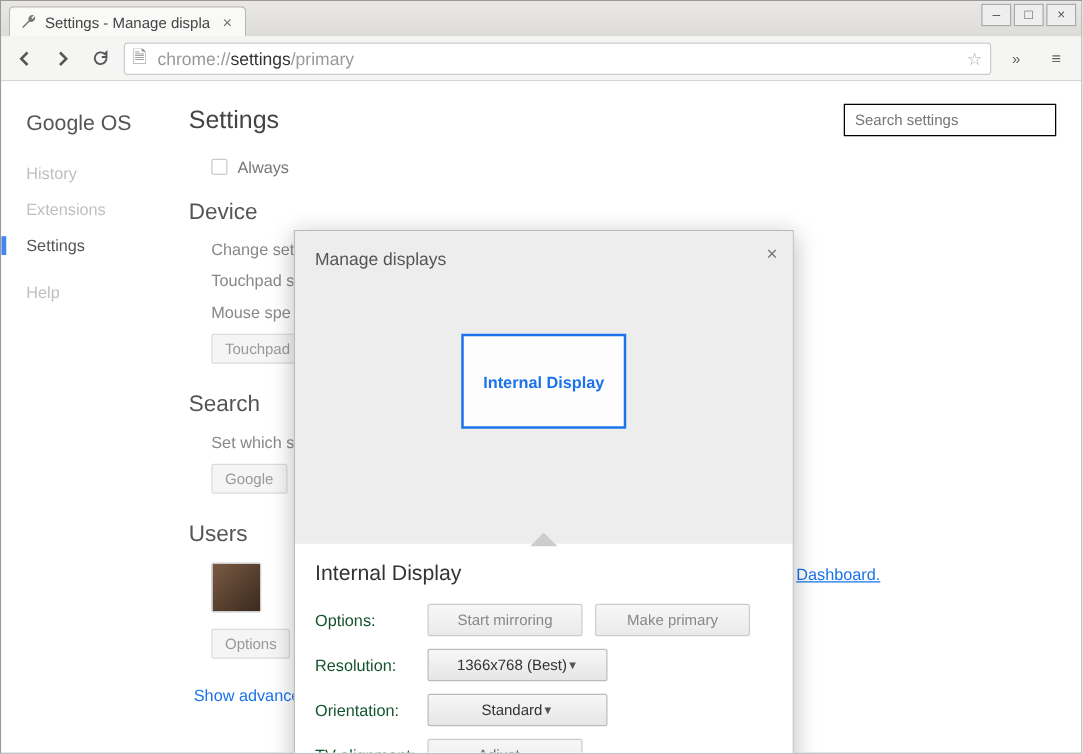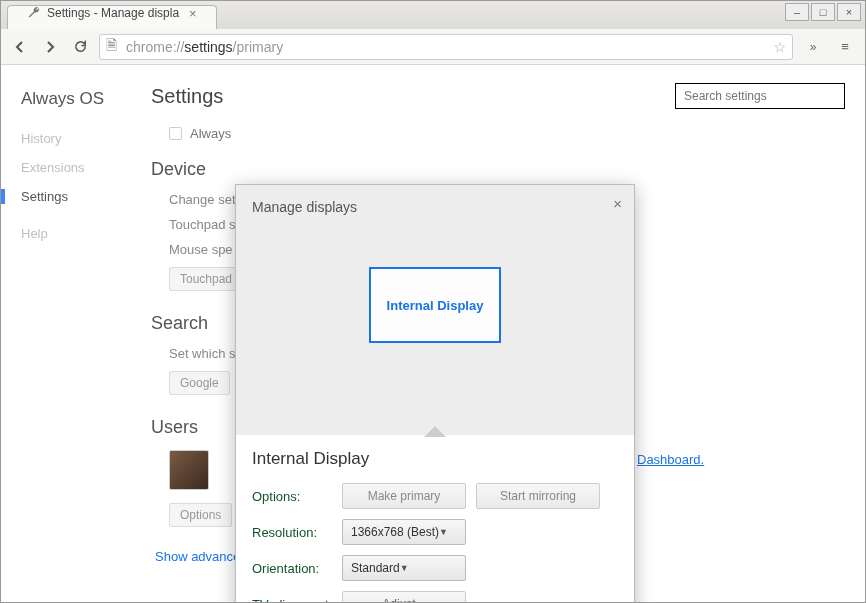--- a/index.html
+++ b/index.html
@@ -1,21 +1,21 @@
 <!DOCTYPE html>
 <html><head>
 <meta charset="utf-8">
 <style>
 * { box-sizing: border-box; margin: 0; padding: 0; }
 body { font-family: "Segoe UI", Arial, sans-serif; font-size: 13px; color: #333; background: #f5f5f5; width: 866px; height: 603px; overflow: hidden; position: relative; }
 
 
 .window { width: 100%; height: 100%; background: #fff; border: 1px solid #999; display: flex; flex-direction: column; }
 .titlebar { height: 28px; background: linear-gradient(#e9e8e6, #dedcd9); display: flex; align-items: flex-end; position: relative; }
-.tab { margin-left: 6px; height: 24px; background: #f9f9f8; border: 1px solid #b8b6b3; border-bottom: none; border-radius: 4px 4px 0 0; display: flex; padding: 0 19px; font-size: 12px; color: #444; min-width: 190px; position: relative; margin-top: 23px; }
+.tab { margin-left: 6px; height: 24px; background: #f9f9f8; border: 1px solid #b8b6b3; border-bottom: none; border-radius: 4px 4px 0 0; display: flex; align-items: center; padding: 0 8px; font-size: 12px; color: #444; min-width: 190px; position: relative; margin-top: 23px; }
 .tab-icon { width: 14px; height: 14px; margin-right: 6px; display: flex; align-items: center; justify-content: center; }
 .tab-close { margin-left: 10px; font-size: 13px; color: #777; cursor: pointer; }
 .winbtns { position: absolute; right: 4px; top: 2px; display: flex; gap: 0; }
 .winbtn { width: 24px; height: 18px; border: 1px solid #aaa; background: #eee; margin-left: 2px; display: flex; align-items: center; justify-content: center; font-size: 11px; color: #555; }
 
 .toolbar { height: 36px; background: #f5f5f4; border-bottom: 1px solid #d6d6d6; display: flex; align-items: center; padding: 0 8px; gap: 8px; }
 .navbtn { width: 22px; height: 22px; display: flex; align-items: center; justify-content: center; color: #555; cursor: pointer; }
 .omnibox { flex: 1; height: 26px; border: 1px solid #ccc; border-radius: 3px; background: #fff; display: flex; align-items: center; padding: 0 6px; font-size: 14px; color: #999; }
 .omnibox .doc-icon { width: 14px; margin-right: 6px; color: #888; }
 .omnibox .url b { color: #333; font-weight: normal; }
@@ -52,21 +52,21 @@
 .display-area { display: flex; align-items: center; justify-content: center; height: 180px; position: relative; }
 .display-box { width: 132px; height: 76px; border: 2px solid #1a73e8; display: flex; align-items: center; justify-content: center; font-size: 13px; font-weight: bold; color: #1a73e8; background: #fdfdfd; cursor: pointer; }
 .arrow-notch { position: absolute; left: 50%; bottom: -1px; transform: translateX(-50%); width: 0; height: 0; border-left: 10px solid transparent; border-right: 10px solid transparent; border-bottom: 10px solid #fff; }
 .arrow-notch::before { content: ""; position: absolute; left: -11px; top: 0px; border-left: 11px solid transparent; border-right: 11px solid transparent; border-bottom: 11px solid #ccc; z-index: -1; }
 
 .modal-body { padding: 14px 16px 18px 16px; background: #fff; }
 .modal-body h3 { font-size: 17px; font-weight: normal; color: #333; margin-bottom: 14px; }
 .opt-row { display: flex; align-items: center; margin-bottom: 10px; }
 .opt-label { width: 90px; font-size: 13px; color: #14532d; }
 .opt-btn { border: 1px solid #ccc; background: linear-gradient(#f7f7f7,#eaeaea); color: #888; padding: 5px 0; font-size: 12px; border-radius: 2px; width: 124px; text-align: center; margin-right: 10px; cursor: default; }
-.opt-select { border: 1px solid #bbb; background: linear-gradient(#f7f7f7,#e6e6e6); color: #333; padding: 5px 8px; font-size: 12px; border-radius: 2px; width: 124px; display: flex; align-items: center; justify-content: flex-start; cursor: pointer; }
+.opt-select { border: 1px solid #bbb; background: linear-gradient(#f7f7f7,#e6e6e6); color: #333; padding: 5px 8px; font-size: 12px; border-radius: 2px; width: 144px; display: flex; align-items: center; justify-content: center; cursor: pointer; }
 .opt-select .caret { font-size: 9px; color: #555; }
 </style>
 </head>
 <body>
 
 <div class="window">
 
   <div class="titlebar">
     <div class="tab">
       <span class="tab-icon">
@@ -108,21 +108,21 @@
       <span style="flex:1"></span>
       <span class="star">☆</span>
     </div>
     <div class="toolmenu chev">»</div>
     <div class="toolmenu">≡</div>
   </div>
 
   <div class="content">
 
     <div class="leftnav">
-      <h2>Always OS</h2>
+      <h2>Google OS</h2>
       <a>History</a>
       <a>Extensions</a>
       <a class="active">Settings</a>
       <a style="margin-top:22px">Help</a>
     </div>
 
     <div class="main">
       <input class="search-set" placeholder="Search settings" style="">
       <h1>Settings</h1>
 
@@ -165,22 +165,22 @@
         <div class="display-area">
           <div class="display-box">Internal Display</div>
         </div>
         <div class="arrow-notch"></div>
       </div>
       <div class="modal-body">
         <h3>Internal Display</h3>
 
         <div class="opt-row">
           <div class="opt-label">Options:</div>
+          <div class="opt-btn">Start mirroring</div>
           <div class="opt-btn">Make primary</div>
-          <div class="opt-btn">Start mirroring</div>
         </div>
 
         <div class="opt-row">
           <div class="opt-label">Resolution:</div>
           <div class="opt-select">
             <span>1366x768 (Best)</span>
             <span class="caret">▼</span>
           </div>
         </div>
 

